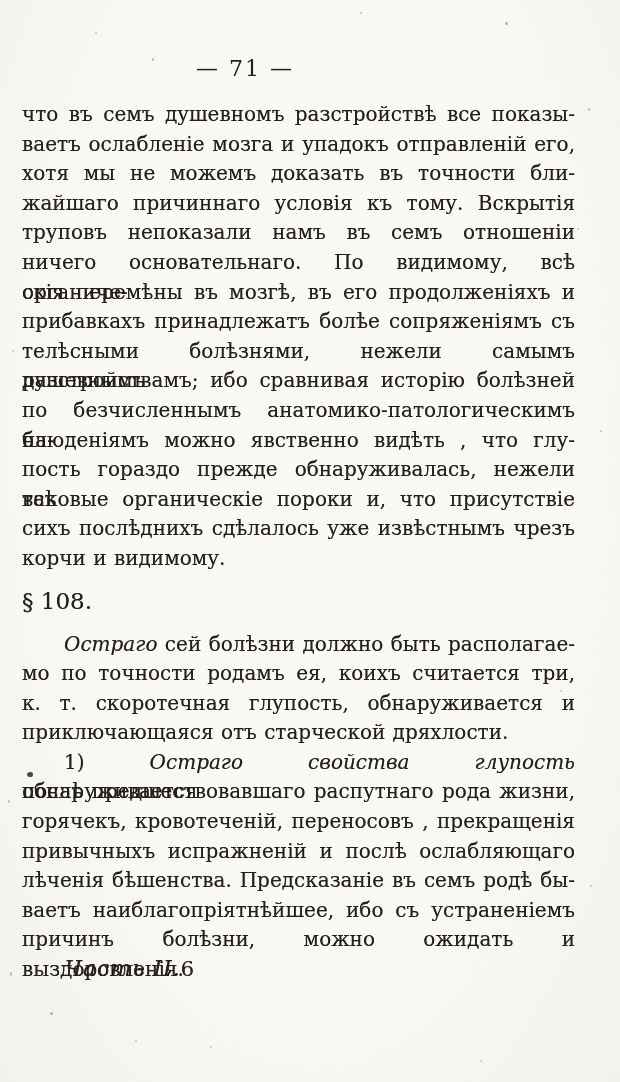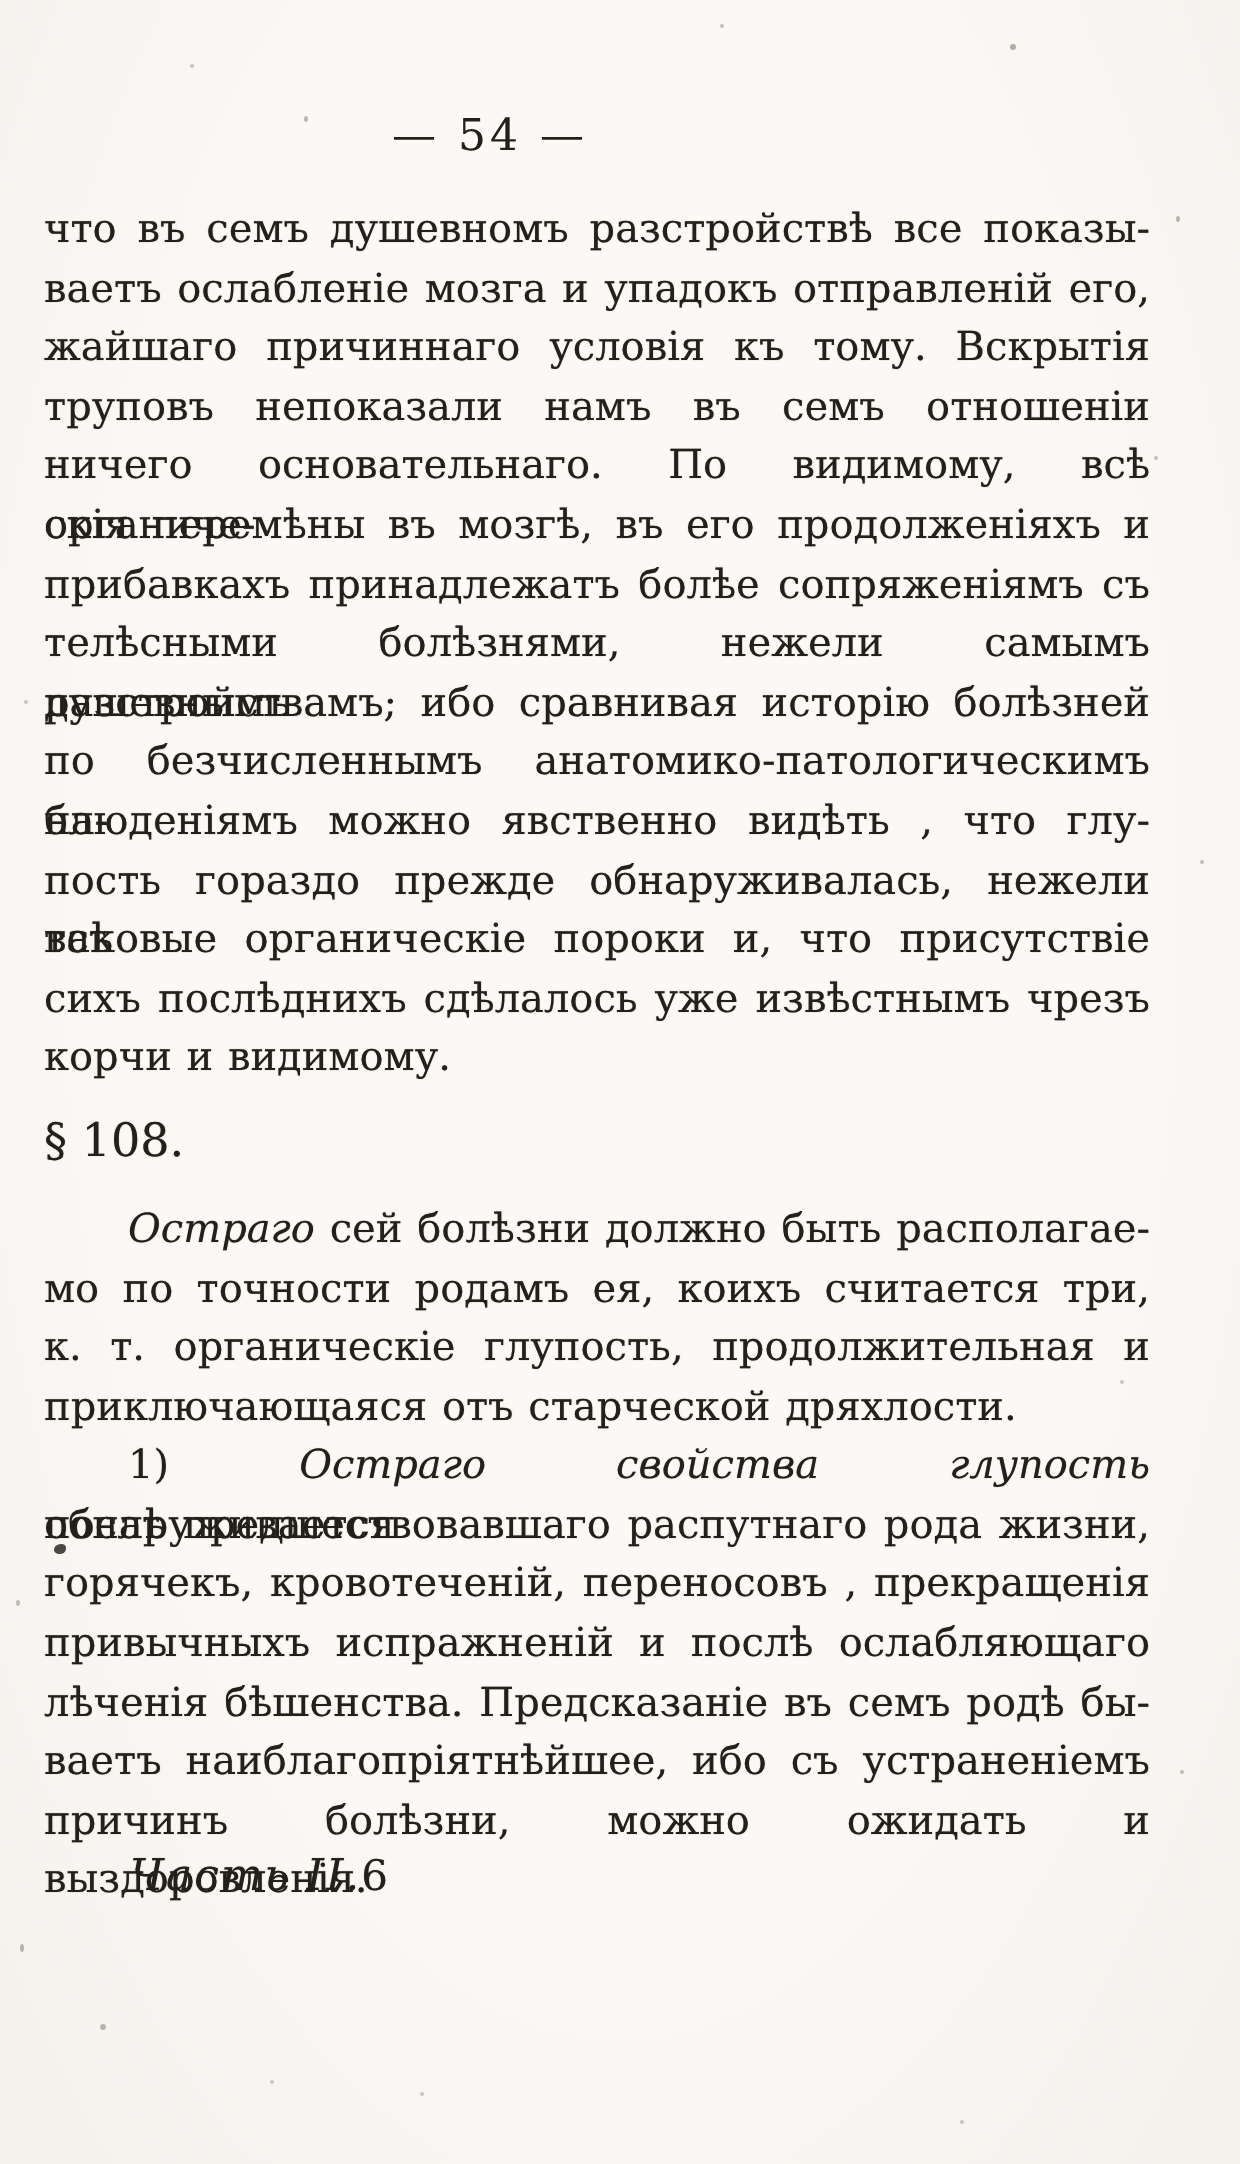--- a/index.html
+++ b/index.html
@@ -90,45 +90,46 @@
     position: absolute;
     background: #2c2922;
     border-radius: 60% 40% 55% 45%;
   }
 </style>
 </head>
 <body>
 
 <div class="page">
 
-  <div class="page-number">— 54 —</div>
+  <div class="page-number">— 71 —</div>
 
   <div class="text-block">
       <div class="paragraph">
         <div class="line"><span>что въ семъ душевномъ разстройствѣ все показы-</span></div>
         <div class="line"><span>ваетъ ослабленіе мозга и упадокъ отправленій его,</span></div>
+        <div class="line"><span>хотя мы не можемъ доказать въ точности бли-</span></div>
         <div class="line"><span>жайшаго причиннаго условія къ тому. Вскрытія</span></div>
         <div class="line"><span>труповъ непоказали намъ въ семъ отношеніи</span></div>
         <div class="line"><span>ничего основательнаго. По видимому, всѣ органиче-</span></div>
         <div class="line"><span>скія перемѣны въ мозгѣ, въ его продолженіяхъ и</span></div>
         <div class="line"><span>прибавкахъ принадлежатъ болѣе сопряженіямъ съ</span></div>
         <div class="line"><span>телѣсными болѣзнями, нежели самымъ душевнымъ</span></div>
         <div class="line"><span>разстройствамъ; ибо сравнивая исторію болѣзней</span></div>
         <div class="line"><span>по безчисленнымъ анатомико-патологическимъ на-</span></div>
         <div class="line"><span>блюденіямъ можно явственно видѣть , что глу-</span></div>
         <div class="line"><span>пость гораздо прежде обнаруживалась, нежели всѣ</span></div>
         <div class="line"><span>таковые органическіе пороки и, что присутствіе</span></div>
         <div class="line"><span>сихъ послѣднихъ сдѣлалось уже извѣстнымъ чрезъ</span></div>
         <div class="line flush"><span>корчи и видимому.</span></div>
       </div>
       <div class="heading">§ 108.</div>
       <div class="paragraph indent">
         <div class="line"><span class="it">Остраго</span><span> сей болѣзни должно быть располагае-</span></div>
         <div class="line"><span>мо по точности родамъ ея, коихъ считается три,</span></div>
-        <div class="line"><span>к. т. органическіе глупость, продолжительная и</span></div>
+        <div class="line"><span>к. т. скоротечная глупость, обнаруживается и</span></div>
         <div class="line flush"><span>приключающаяся отъ старческой дряхлости.</span></div>
       </div>
       <div class="paragraph indent">
         <div class="line"><span>1) </span><span class="it">Остраго свойства глупость</span><span> обнаруживается</span></div>
         <div class="line"><span>послѣ предшествовавшаго распутнаго рода жизни,</span></div>
         <div class="line"><span>горячекъ, кровотеченій, переносовъ , прекращенія</span></div>
         <div class="line"><span>привычныхъ испражненій и послѣ ослабляющаго</span></div>
         <div class="line"><span>лѣченія бѣшенства. Предсказаніе въ семъ родѣ бы-</span></div>
         <div class="line"><span>ваетъ наиблагопріятнѣйшее, ибо съ устраненіемъ</span></div>
         <div class="line"><span>причинъ болѣзни, можно ожидать и выздоровленія.</span></div>

